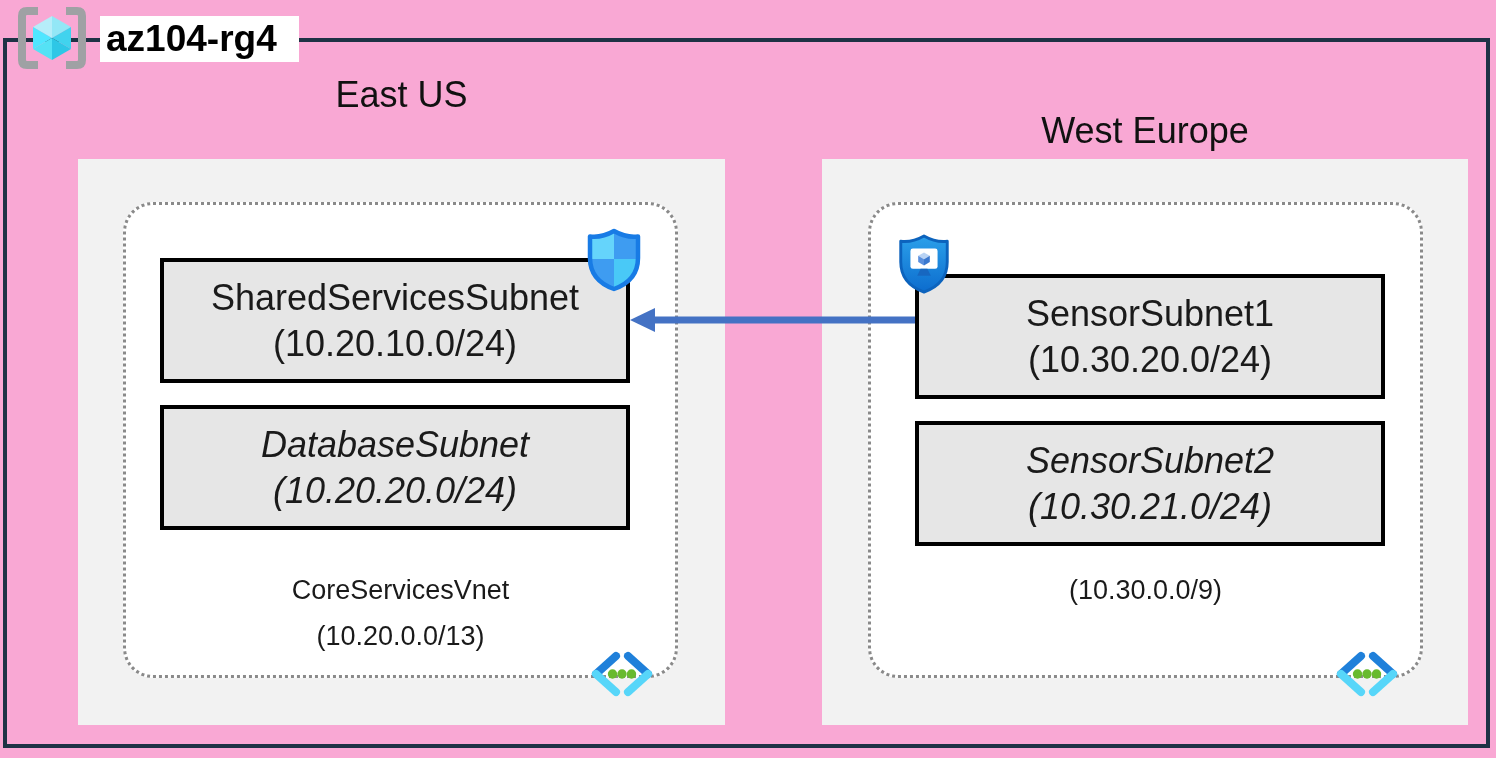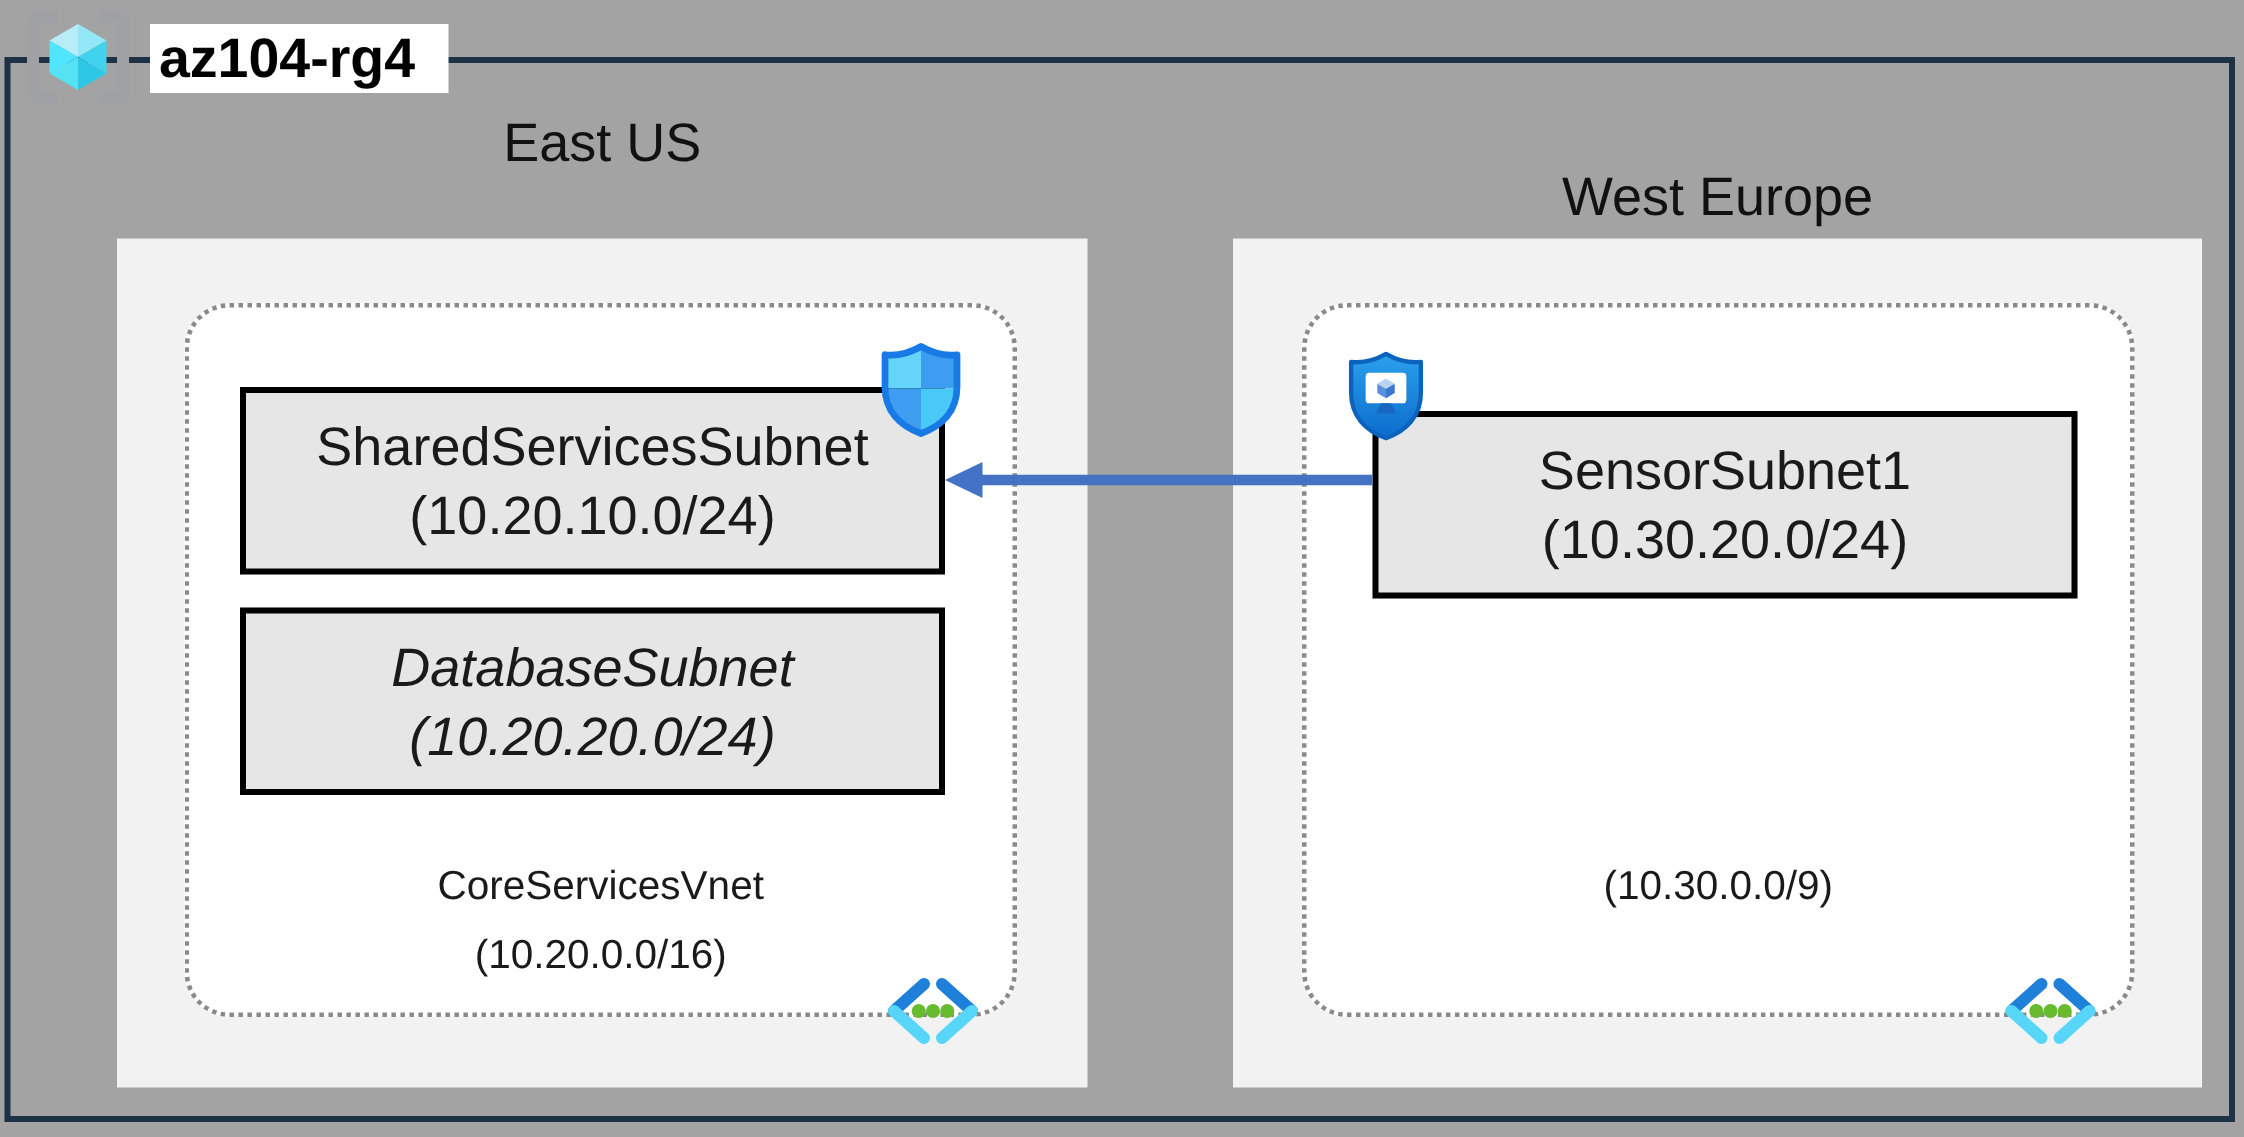--- a/index.html
+++ b/index.html
@@ -3,21 +3,21 @@
 <meta charset="utf-8">
 <style>
   * { box-sizing: border-box; margin: 0; padding: 0; }
   html, body { background: #ffffff; }
   body { font-family: "Liberation Sans", "DejaVu Sans", sans-serif; color: #1a1a1a; }
 
   .canvas {
     position: relative;
     width: 1496px;
     height: 758px;
-    background: #a3a3a3;
+    background: #f9a8d4;
     overflow: hidden;
   }
 
   .outer-border {
     position: absolute;
     left: 3px; top: 38px;
     width: 1487px; height: 710px;
     border: 4px solid #1e3245;
   }
 
@@ -145,21 +145,21 @@
         <div>(10.20.10.0/24)</div>
       </div>
 
       <div class="subnet second">
         <div>DatabaseSubnet</div>
         <div>(10.20.20.0/24)</div>
       </div>
 
       <div class="vnet-label">
         <div>CoreServicesVnet</div>
-        <div>(10.20.0.0/16)</div>
+        <div>(10.20.0.0/13)</div>
       </div>
 
       <svg class="vnet-icon" viewBox="0 0 66 50" aria-hidden="true">
         <line x1="27" y1="7" x2="7" y2="25" stroke="#1f80da" stroke-width="8" stroke-linecap="round"></line>
         <line x1="7" y1="25" x2="27" y2="43" stroke="#57d6f9" stroke-width="8" stroke-linecap="round"></line>
         <line x1="39" y1="7" x2="59" y2="25" stroke="#1f80da" stroke-width="8" stroke-linecap="round"></line>
         <line x1="59" y1="25" x2="39" y2="43" stroke="#57d6f9" stroke-width="8" stroke-linecap="round"></line>
         <circle cx="23.5" cy="25" r="4.7" fill="#68ba2e"></circle>
         <circle cx="33" cy="25" r="4.7" fill="#68ba2e"></circle>
         <circle cx="42.5" cy="25" r="4.7" fill="#68ba2e"></circle>
@@ -168,20 +168,24 @@
   </div>
 
   <div class="region-box west">
     <div class="vnet-boundary">
 
       <div class="subnet first">
         <div>SensorSubnet1</div>
         <div>(10.30.20.0/24)</div>
       </div>
 
+      <div class="subnet second">
+        <div>SensorSubnet2</div>
+        <div>(10.30.21.0/24)</div>
+      </div>
 
       <div class="vnet-label">
         <div>(10.30.0.0/9)</div>
       </div>
 
       <svg class="vnet-icon" viewBox="0 0 66 50" aria-hidden="true">
         <line x1="27" y1="7" x2="7" y2="25" stroke="#1f80da" stroke-width="8" stroke-linecap="round"></line>
         <line x1="7" y1="25" x2="27" y2="43" stroke="#57d6f9" stroke-width="8" stroke-linecap="round"></line>
         <line x1="39" y1="7" x2="59" y2="25" stroke="#1f80da" stroke-width="8" stroke-linecap="round"></line>
         <line x1="59" y1="25" x2="39" y2="43" stroke="#57d6f9" stroke-width="8" stroke-linecap="round"></line>

